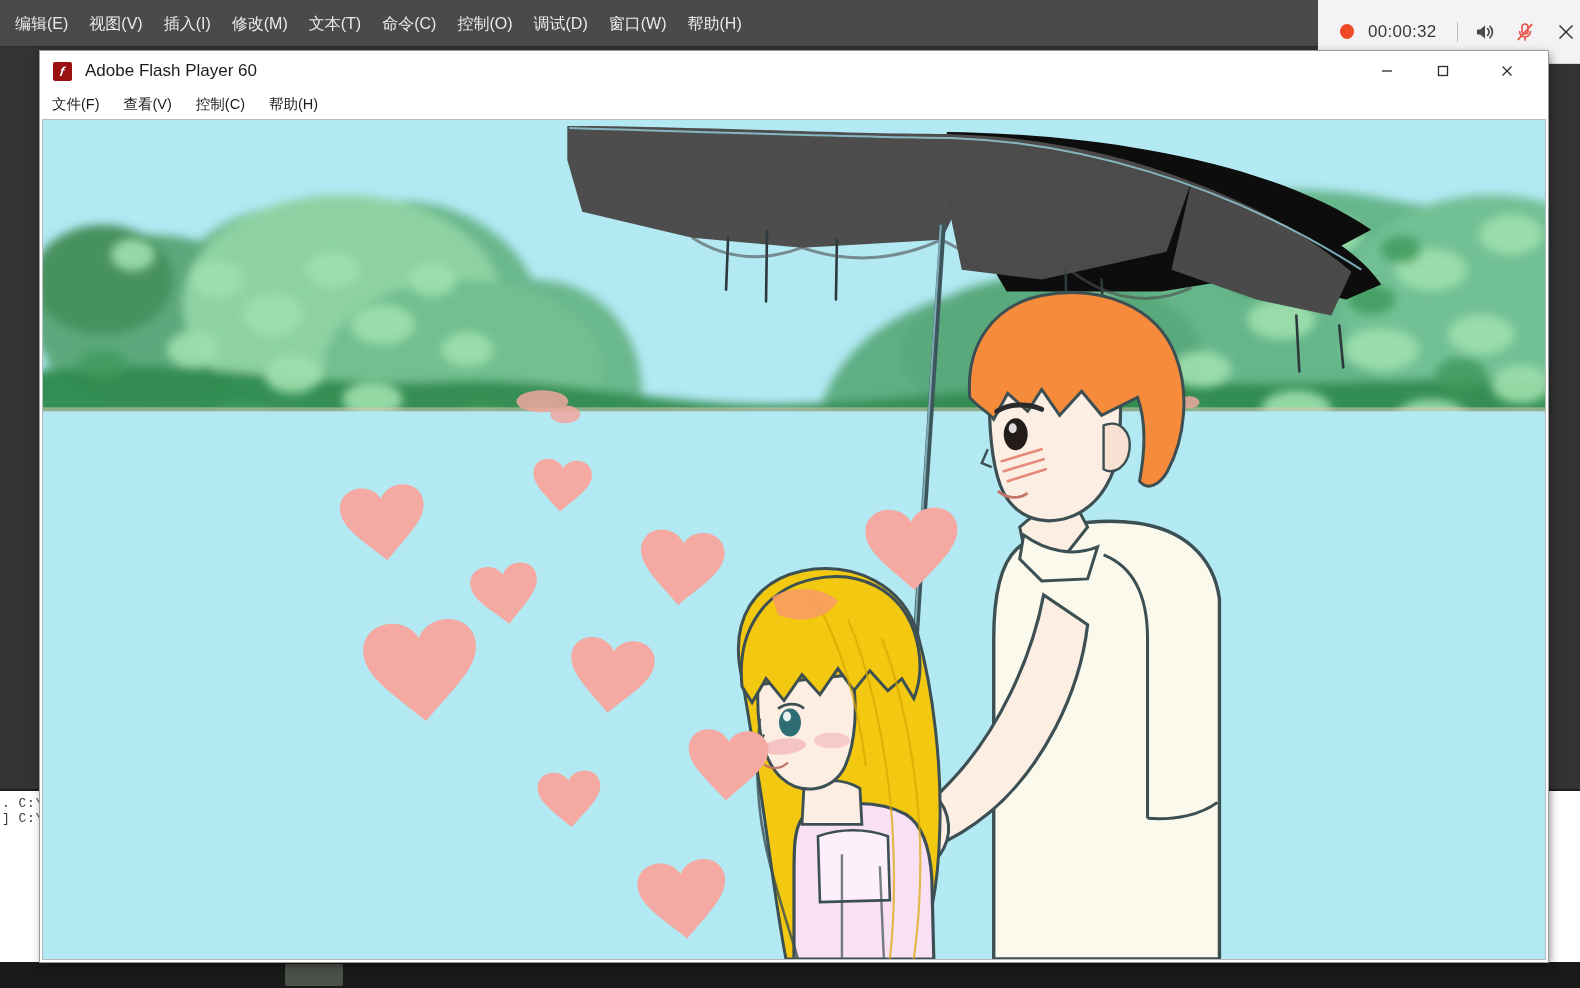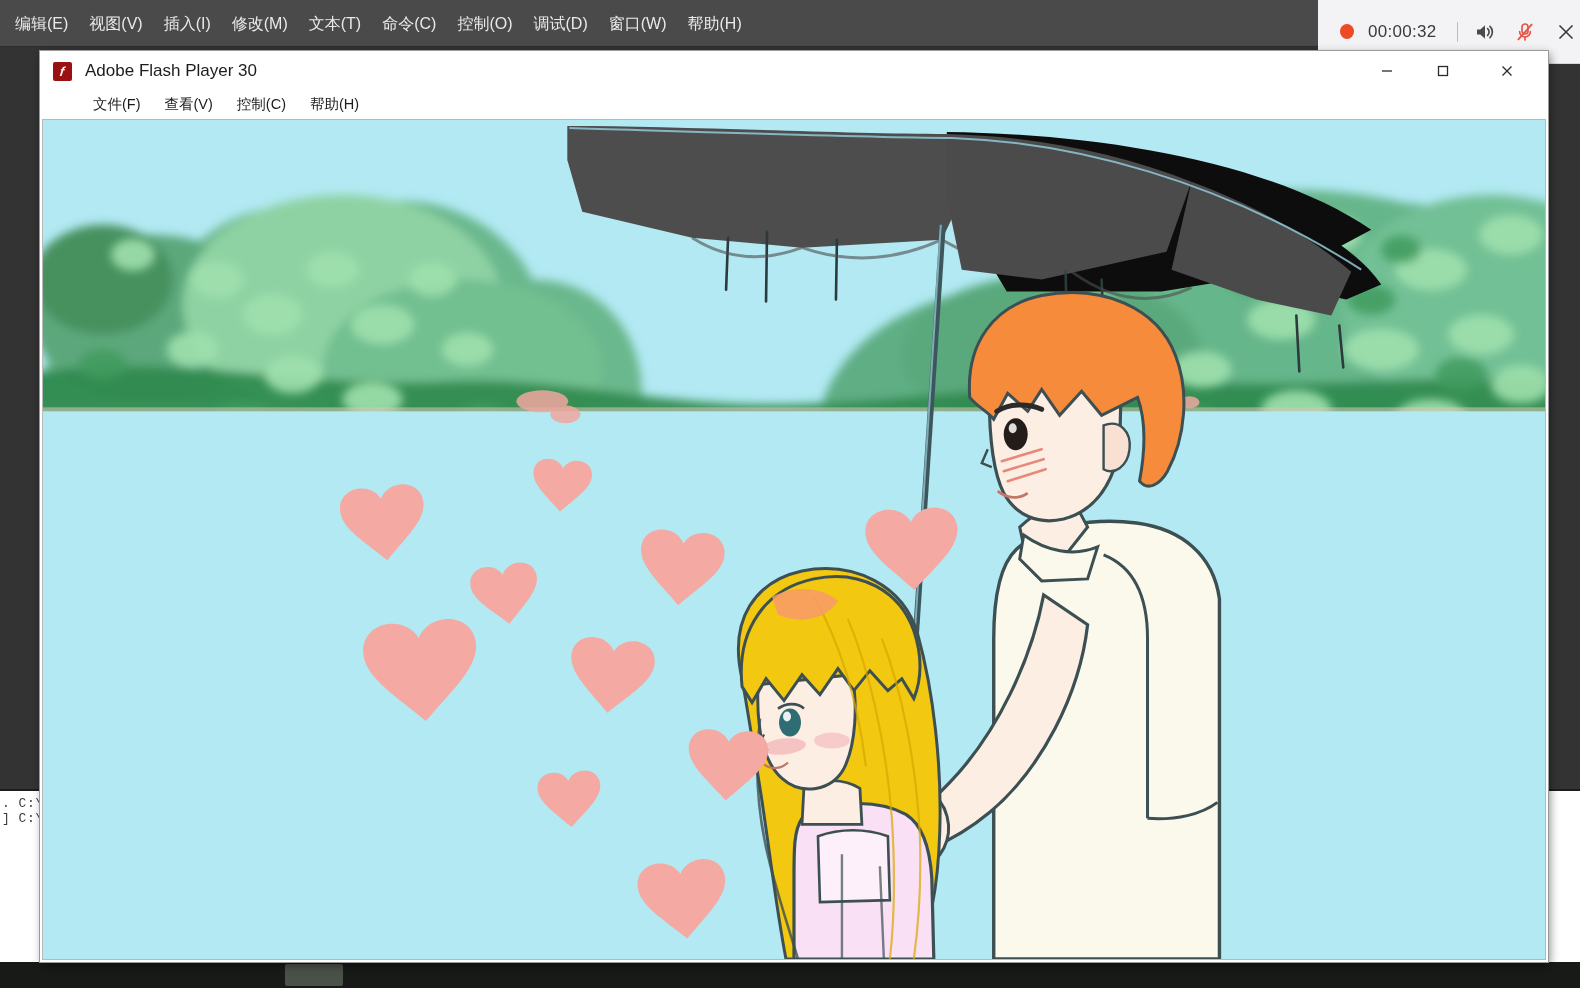--- a/index.html
+++ b/index.html
@@ -91,21 +91,20 @@
   #flash-title {
     margin-left:13px; font-size:17px; color:#1c1c1c;
   }
   .winbtn {
     position:absolute; top:0; width:46px; height:40px;
     display:flex; align-items:center; justify-content:center; cursor:pointer;
   }
   #flash-menubar {
     height:27px; background:#ffffff; display:flex; align-items:center;
     padding-left:12px;
-    margin-left:41px;
   }
   .fmenu {
     font-size:14.5px; color:#1c1c1c; margin-right:24px; cursor:default;
     white-space:nowrap;
   }
 
   
   #stage {
     position:absolute; left:2px; top:68px; width:1504px; height:841px;
     background:#b2e9f3; overflow:hidden; border:1px solid #b9b9b9;
@@ -171,21 +170,21 @@
     </svg>
   </div>
 </div>
 
 <div id="flash-window">
 
   <div id="flash-titlebar">
     <div id="flash-app-icon">
       <span>f</span>
     </div>
-    <div id="flash-title">Adobe Flash Player 30</div>
+    <div id="flash-title">Adobe Flash Player 60</div>
 
     <div class="winbtn" id="btn-min" style="right:138px;">
       <svg width="14" height="14" viewBox="0 0 14 14">
           <line x1="2" y1="7" x2="12" y2="7" stroke="#2b2b2b" stroke-width="1.3"></line>
         </svg>
     </div>
     <div class="winbtn" id="btn-max" style="right:82px;">
       <svg width="14" height="14" viewBox="0 0 14 14">
           <rect x="2.5" y="2.5" width="9" height="9" fill="none" stroke="#2b2b2b" stroke-width="1.3"></rect>
         </svg>

